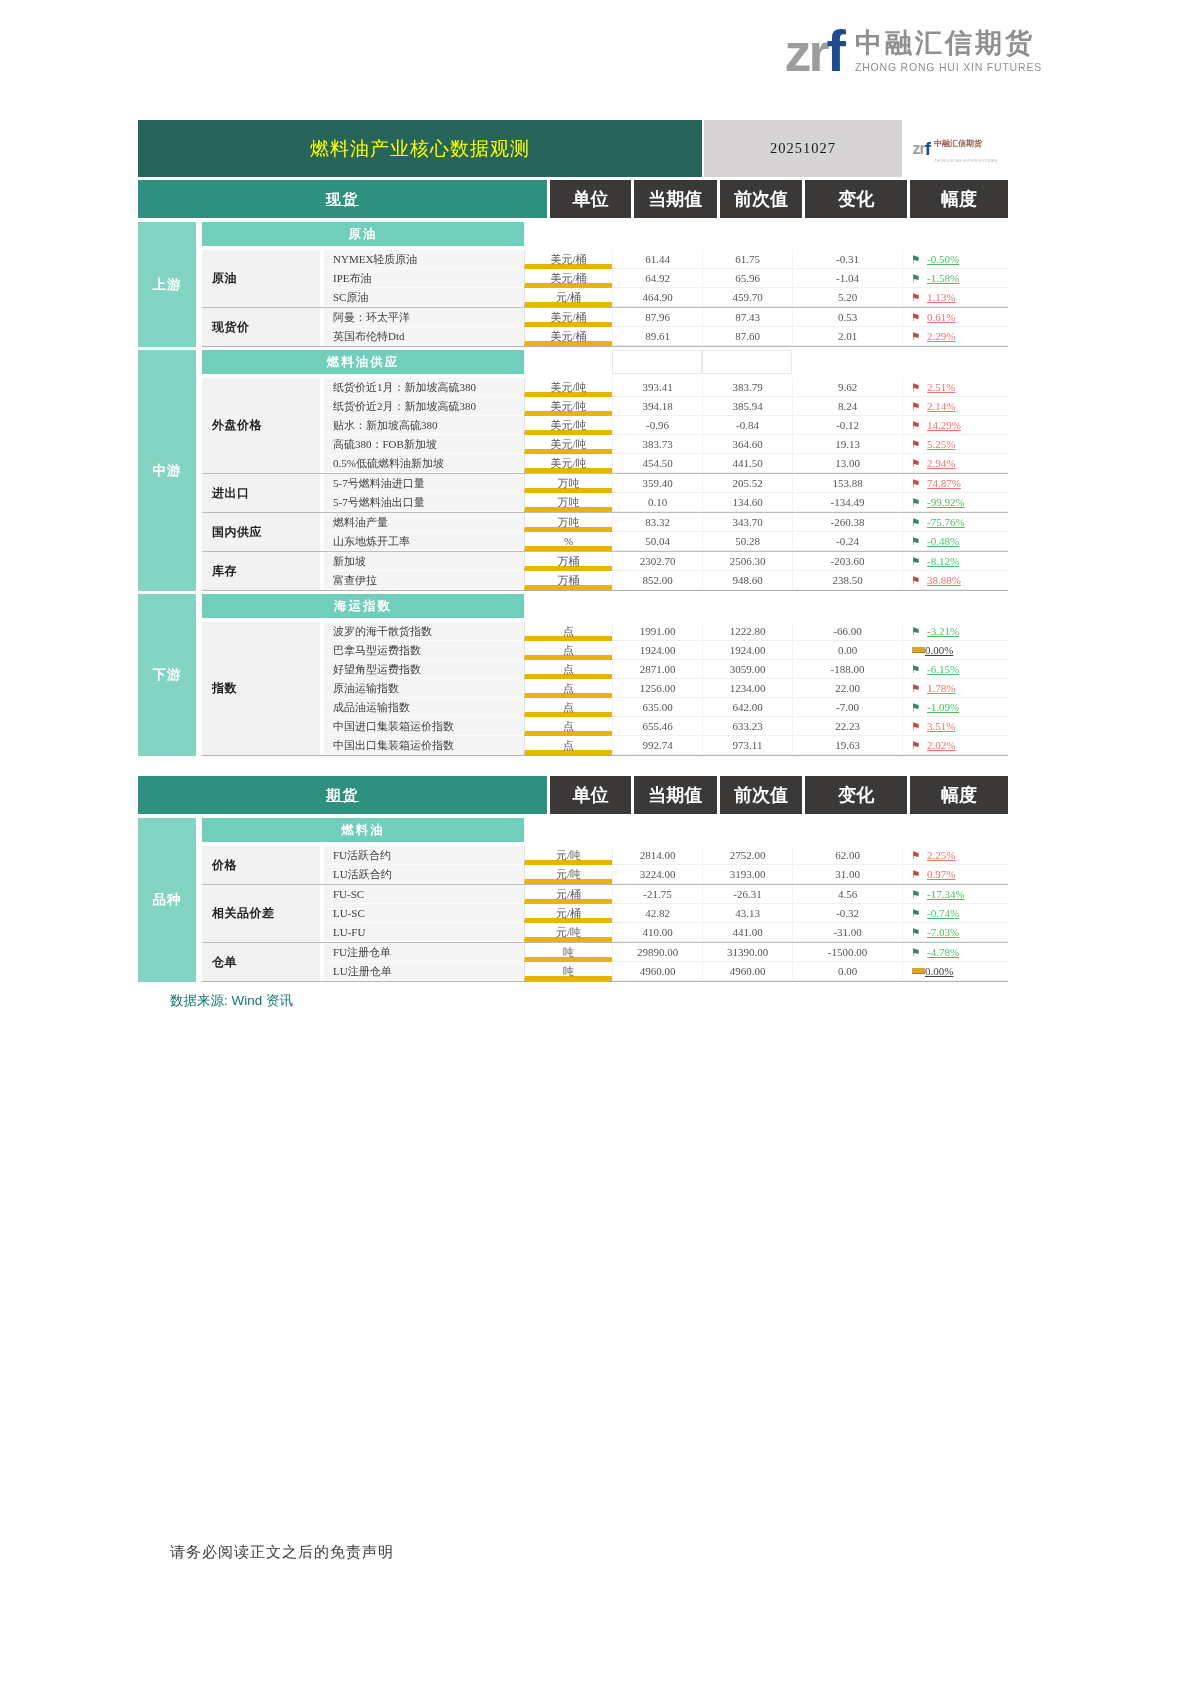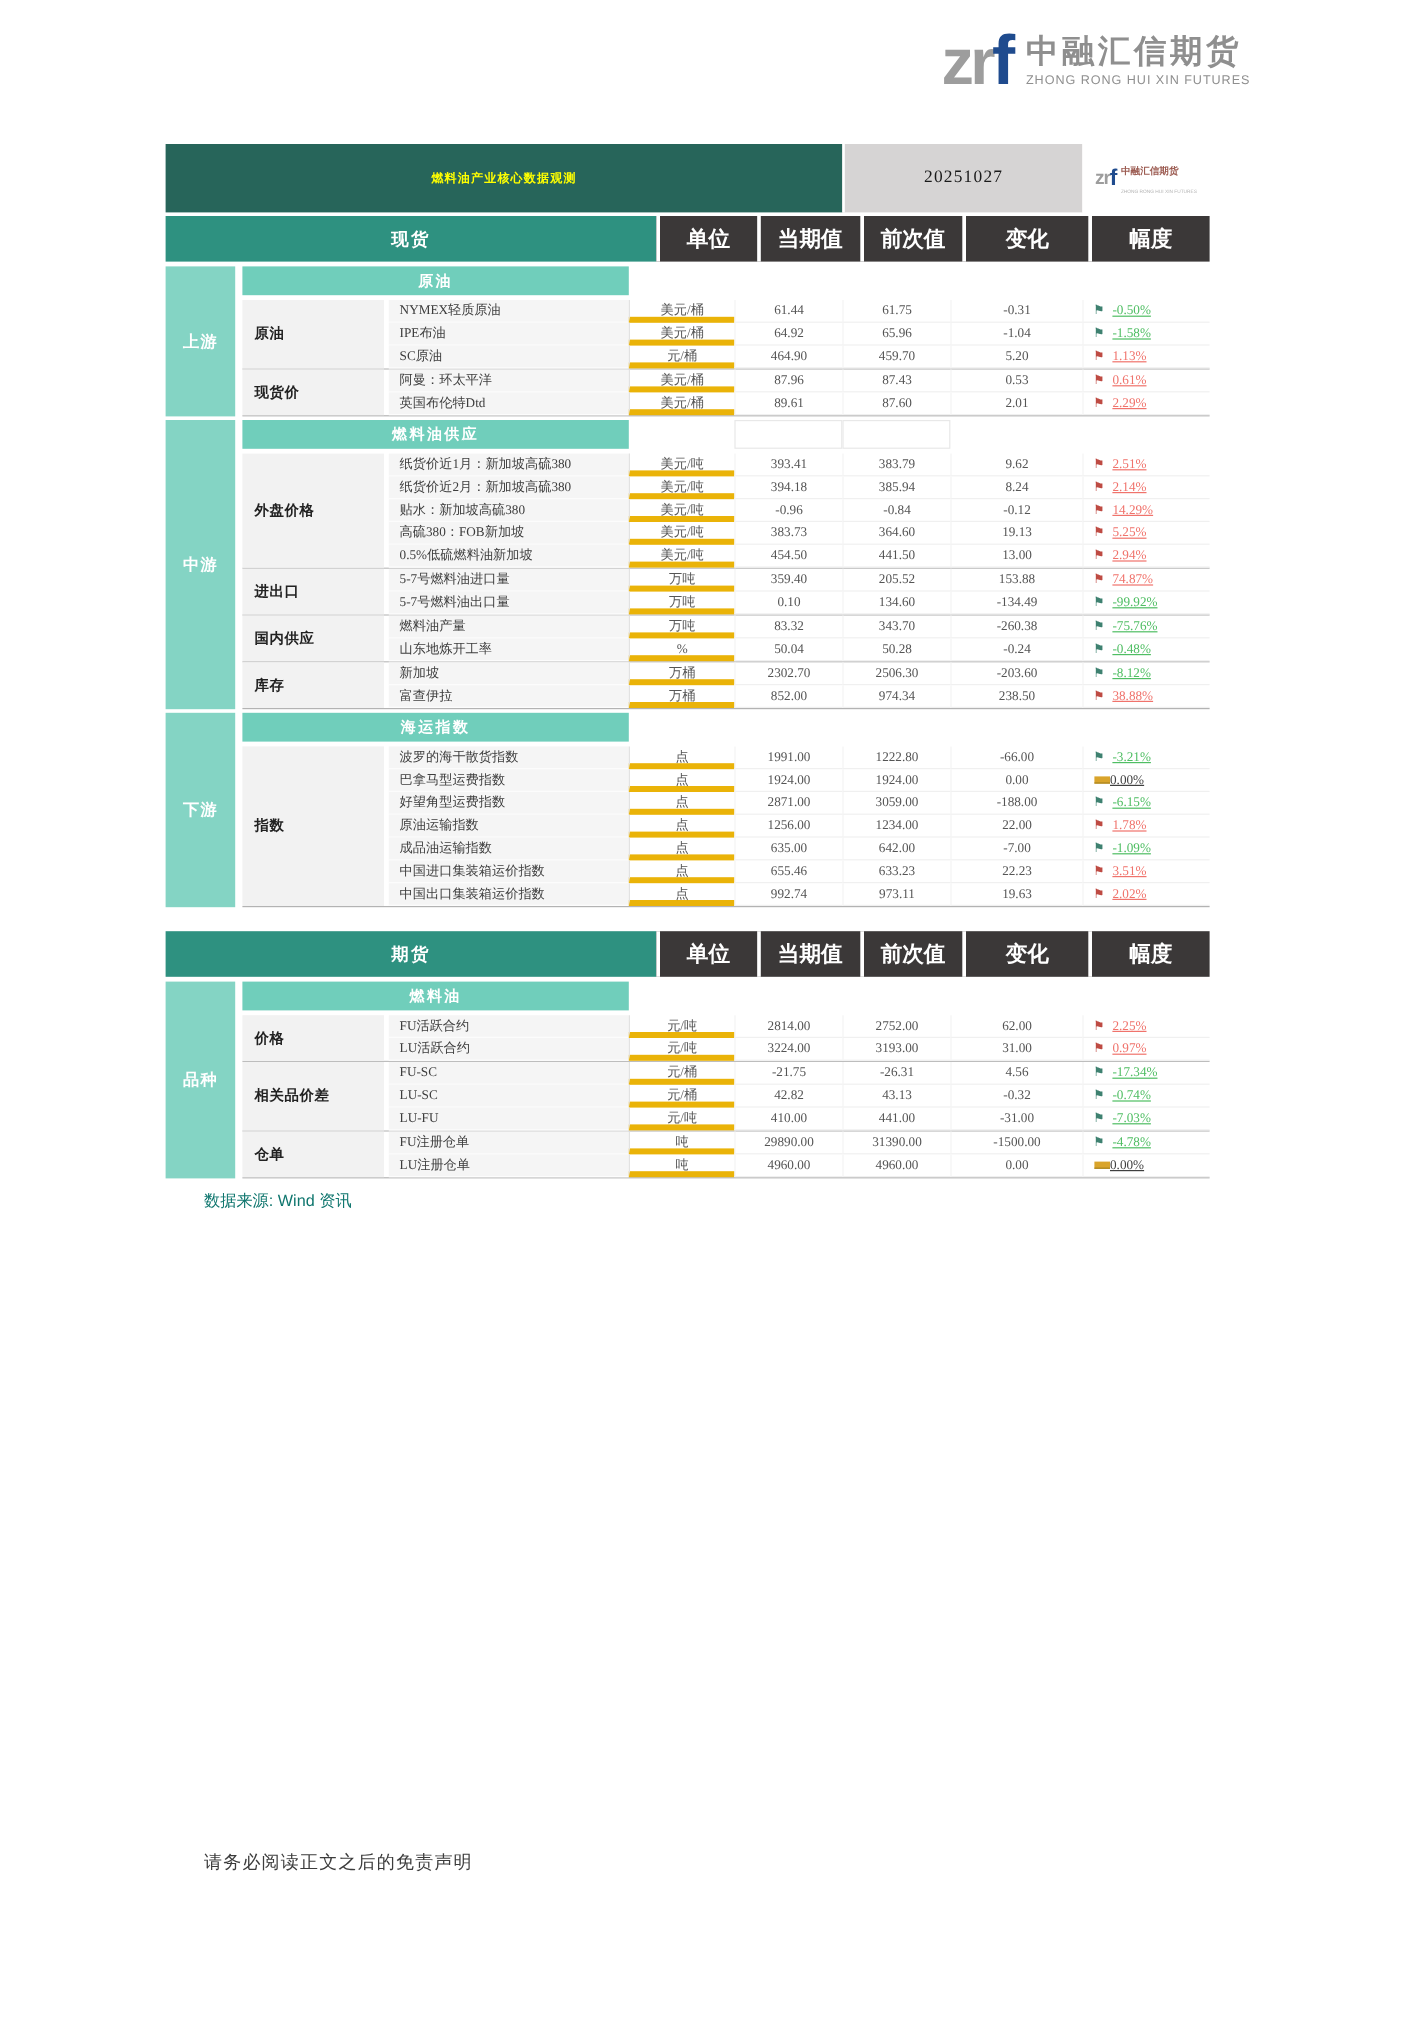--- a/index.html
+++ b/index.html
@@ -14,37 +14,37 @@
   .logo-f  { font-size:58px; color:#1F4B8E; }
   .logo-text { margin-left:12px; }
   .logo-cn { font-size:27px; font-weight:bold; color:#8F8F8F; letter-spacing:3px; line-height:1.1; }
   .logo-en { font-size:10.5px; color:#8F8F8F; letter-spacing:0.8px; margin-top:3px; }
 
   
   .report { position:absolute; left:138px; top:120px; width:870px; }
 
   .title-bar { display:flex; height:57px; margin-bottom:3px; }
   .tb-green { width:564px; background:var(--title-green); display:flex; align-items:center; justify-content:center; }
-  .tb-title { color:var(--title-yellow); font-weight:bold; font-size:10px; letter-spacing:1px; }
+  .tb-title { color:var(--title-yellow); font-weight:normal; font-size:19px; letter-spacing:1px; }
   .tb-date  { width:200px; background:var(--date-gray); border-left:2px solid #fff;
               display:flex; align-items:center; justify-content:center;
               font-family:"Liberation Serif", serif; font-size:14.5px; color:#1a1a1a; letter-spacing:1px; }
   .tb-logo  { width:106px; background:#fff; display:flex; align-items:center; justify-content:center; }
   .mini-wrap { display:flex; align-items:center; line-height:1; }
   .mini-zr { font-size:16px; font-weight:bold; color:#9D9D9D; letter-spacing:-1px; }
   .mini-f  { font-size:19px; font-weight:bold; color:#1F4B8E; }
   .mini-col { margin-left:3px; }
   .mini-cn { font-size:8px; font-weight:bold; color:#9B5A50; white-space:nowrap; }
   .mini-en { font-size:4px; color:#B5B5B5; white-space:nowrap; }
 
   
   .colhead { display:flex; height:38px; margin-bottom:4px; }
   .colhead.second { margin-top:20px; }
   .ch-left { width:430px; background:var(--section-green); color:#fff; font-weight:bold; font-size:14.5px;
-             display:flex; align-items:center; justify-content:center; letter-spacing:2px; }
+             display:flex; align-items:center; justify-content:center; letter-spacing:2px;text-decoration:underline; }
   .ch-cell { background:var(--colhead-dark); color:#fff; font-weight:bold; font-size:18px;
              display:flex; align-items:center; justify-content:center; border-left:3px solid #fff; }
   .w-unit{width:88px}.w-current{width:90px}.w-previous{width:90px}.w-change{width:110px}.w-range{width:106px}
 
   
   .block { display:flex; margin-bottom:3px; }
   .side { width:58px; margin-right:6px; background:var(--side-teal); color:#fff; font-weight:bold;
           font-size:13.5px; display:flex; align-items:center; justify-content:center; letter-spacing:1px; }
   .content { width:806px; }
 
@@ -338,21 +338,21 @@
                     <div class="c chg">-203.60</div>
                     <div class="c pct">
                       <span class="flag down">⚑</span>
                       <span class="pctv down">-8.12%</span>
                     </div>
                   </div>
                   <div class="row">
                     <div class="c ind">富查伊拉</div>
                     <div class="c unit">万桶</div>
                     <div class="c cur">852.00</div>
-                    <div class="c prev">974.34</div>
+                    <div class="c prev">948.60</div>
                     <div class="c chg">238.50</div>
                     <div class="c pct">
                       <span class="flag up">⚑</span>
                       <span class="pctv up">38.88%</span>
                     </div>
                   </div>
                 </div>
               </div>
             </div>
           </div>

